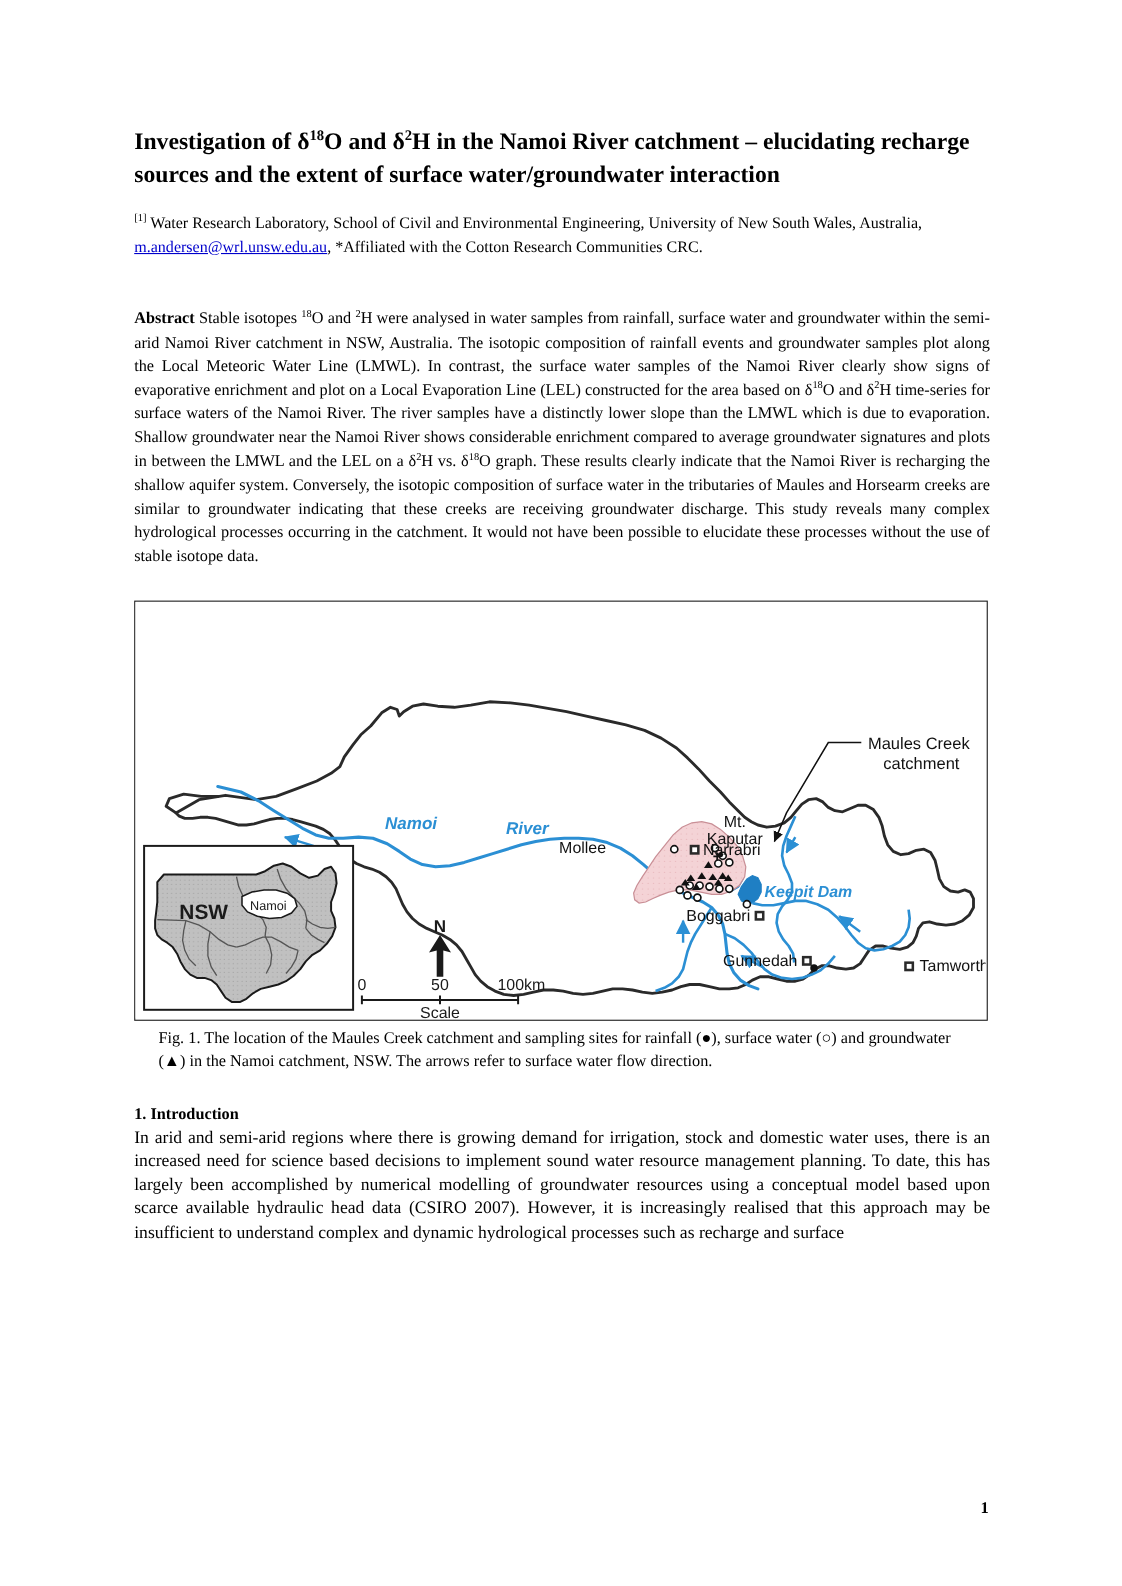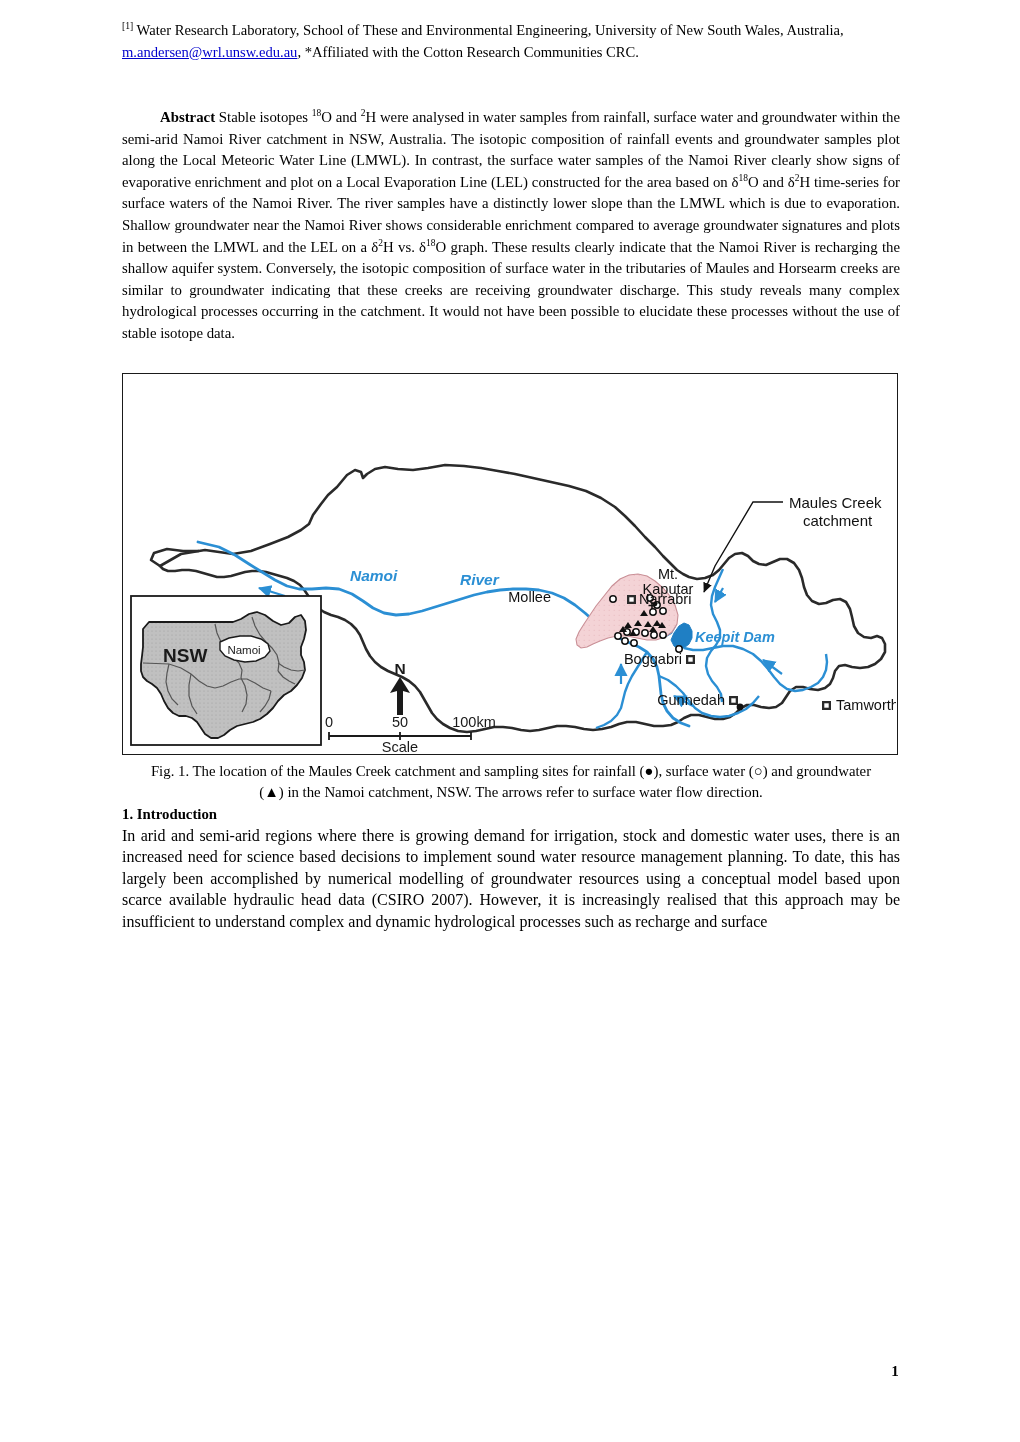--- a/index.html
+++ b/index.html
@@ -73,21 +73,21 @@
     text-align: center;
   }
 
   
   .abstract {
     margin-top: 44px;
     font-size: 14.8px;
     line-height: 21.6px;
     text-align: justify;
   }
-  .abstract b { font-weight: bold; margin-left: 38px; }
+  .abstract b { font-weight: bold; }
   .abstract sup {
     font-size: 0.64em;
     vertical-align: super;
     line-height: 0;
   }
 
   
   .keywords {
     margin-top: 27px;
     font-size: 14.8px;
@@ -108,26 +108,26 @@
     background: #ffffff;
     box-sizing: border-box;
     overflow: hidden;
   }
   .figure-frame svg { display: block; }
 
   .caption {
     margin-top: 6px;
     font-size: 14.8px;
     line-height: 21.5px;
-    text-align: center;
     padding: 0 22px;
   }
 
   
   .section-head {
+    margin-top: 26px;
     font-size: 14.8px;
     font-weight: bold;
     line-height: 21px;
   }
   .body-par {
     font-size: 16px;
     line-height: 21.6px;
     text-align: justify;
     margin-top: 0px;
   }
@@ -142,24 +142,28 @@
     font-size: 15px;
     font-weight: bold;
   }
 </style>
 </head>
 <body>
 
 <div class="page">
   <div class="content">
 
+    <h1 class="title">
+      <span>Investigation of </span><span>δ</span><sup>18</sup><span>O and </span><span>δ</span><sup>2</sup><span>H in the Namoi River catchment – elucidating</span>
+      <span>recharge sources and the extent of surface water/groundwater interaction</span>
+    </h1>
 
 
     <div class="affils">
-      <div><sup>[1]</sup><span> Water Research Laboratory, School of These and Environmental Engineering, University of New South Wales, Australia, </span><a class="email" href="#">m.andersen@wrl.unsw.edu.au</a><span>, *Affiliated with the Cotton Research Communities CRC.</span></div>
+      <div><sup>[1]</sup><span> Water Research Laboratory, School of Civil and Environmental Engineering, University of New South Wales, Australia, </span><a class="email" href="#">m.andersen@wrl.unsw.edu.au</a><span>, *Affiliated with the Cotton Research Communities CRC.</span></div>
     </div>
 
     <div class="abstract">
       <b>Abstract</b><span> Stable isotopes </span><sup>18</sup><span>O and </span><sup>2</sup><span>H were analysed in water samples from rainfall, surface water and groundwater within the semi-arid Namoi River catchment in NSW, Australia. The isotopic composition of rainfall events and groundwater samples plot along the Local Meteoric Water Line (LMWL). In contrast, the surface water samples of the Namoi River clearly show signs of evaporative enrichment and plot on a Local Evaporation Line (LEL) constructed for the area based on δ</span><sup>18</sup><span>O and δ</span><sup>2</sup><span>H time-series for surface waters of the Namoi River. The river samples have a distinctly lower slope than the LMWL which is due to evaporation. Shallow groundwater near the Namoi River shows considerable enrichment compared to average groundwater signatures and plots in between the LMWL and the LEL on a δ</span><sup>2</sup><span>H vs. δ</span><sup>18</sup><span>O graph. These results clearly indicate that the Namoi River is recharging the shallow aquifer system. Conversely, the isotopic composition of surface water in the tributaries of Maules and Horsearm creeks are similar to groundwater indicating that these creeks are receiving groundwater discharge. This study reveals many complex hydrological processes occurring in the catchment. It would not have been possible to elucidate these processes without the use of stable isotope data.</span>
     </div>
 
 
     <div class="figure-wrap">
       <div class="figure-frame">
         <svg width="773" height="379" viewBox="0 0 773 379" xmlns="http://www.w3.org/2000/svg">

